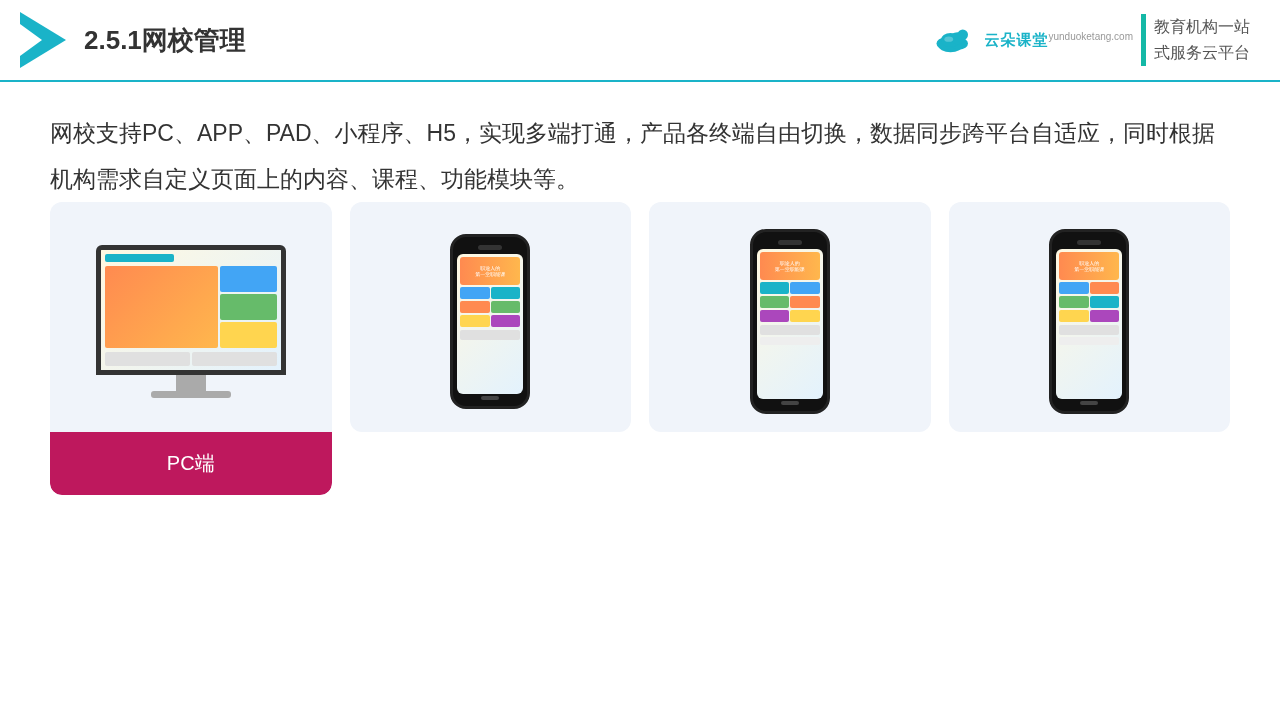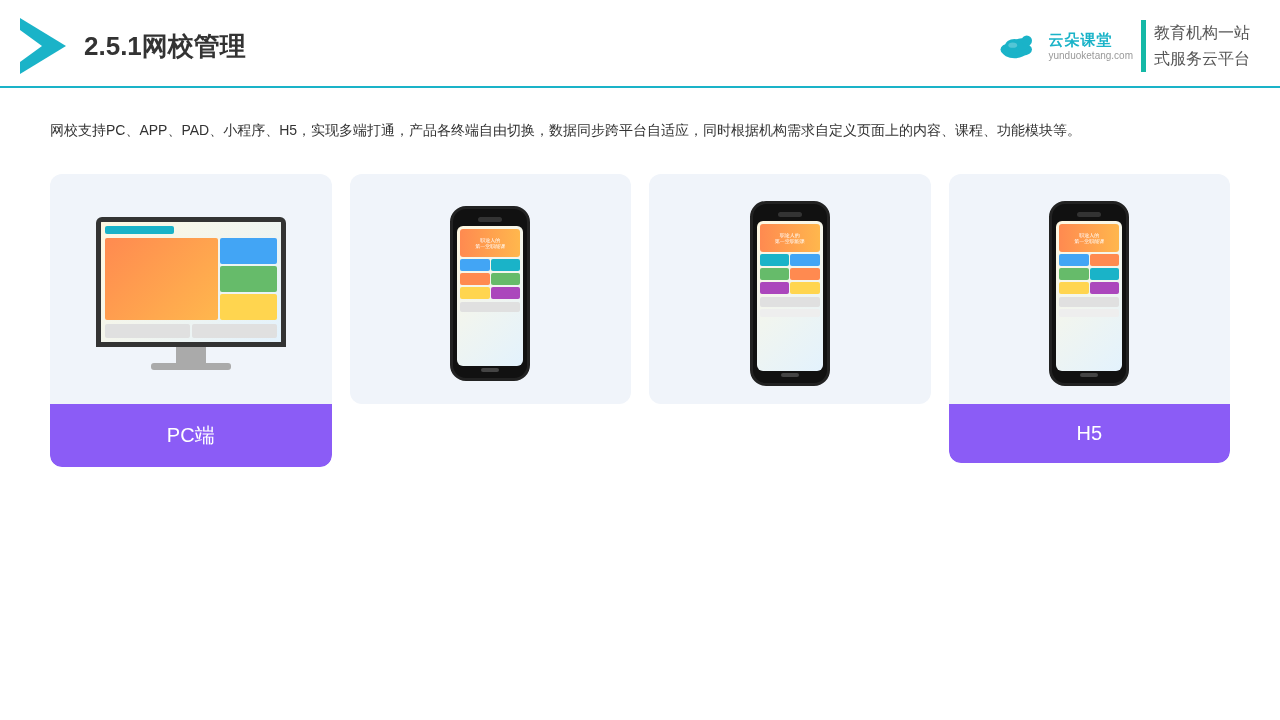--- a/index.html
+++ b/index.html
@@ -9,49 +9,48 @@
       background: #fff;
       font-family: 'Microsoft YaHei', 'PingFang SC', sans-serif;
       overflow: hidden;
     }
 
     
     .header {
       display: flex;
       align-items: center;
       justify-content: space-between;
-      padding: 18px 30px 0 20px;
+      padding: 12px 30px 0 20px;
       border-bottom: 2px solid #1ab3c8;
       padding-bottom: 12px;
     }
     .header-left {
       display: flex;
       align-items: center;
       gap: 14px;
     }
     .header-right {
       display: flex;
       align-items: center;
       gap: 8px;
     }
     .brand-text-wrap {
       display: flex;
-      flex-direction: column;
+      flex-direction: row;
       align-items: flex-start;
     }
 
     
     .content {
       padding: 28px 50px 20px 50px;
     }
     .description {
-      font-size: 14px;
+      font-size: 23px;
       color: #333;
       line-height: 2;
-      margin-bottom: 30px;
     }
 
     
     .cards-row {
       display: flex;
       gap: 18px;
       justify-content: center;
       align-items: flex-start;
     }
     .card {
@@ -231,21 +230,21 @@
       width: 20px;
       height: 5px;
       background: #444;
       border-radius: 3px;
       margin-top: 3px;
     }
 
     
     .card-label {
       width: 100%;
-      background: #8b5cf6;
+      background: #be185d;
       color: #fff;
       text-align: center;
       font-size: 20px;
       font-weight: 500;
       padding: 18px 0;
       border-radius: 0 0 12px 12px;
     }
 
     
     .cloud-svg {
@@ -394,17 +393,16 @@
             <div class="phone-row">
               <div class="phone-block pb-yellow"></div>
               <div class="phone-block pb-purple"></div>
             </div>
             <div style="height:10px; background:#e0e0e0; border-radius:2px; margin-top:1px;"></div>
             <div style="height:8px; background:#eeeeee; border-radius:2px;"></div>
           </div>
           <div class="phone-home"></div>
         </div>
       </div>
-      <div class="card-label">H5</div>
     </div>
 
   </div>
 </div>
 
 </body></html>

